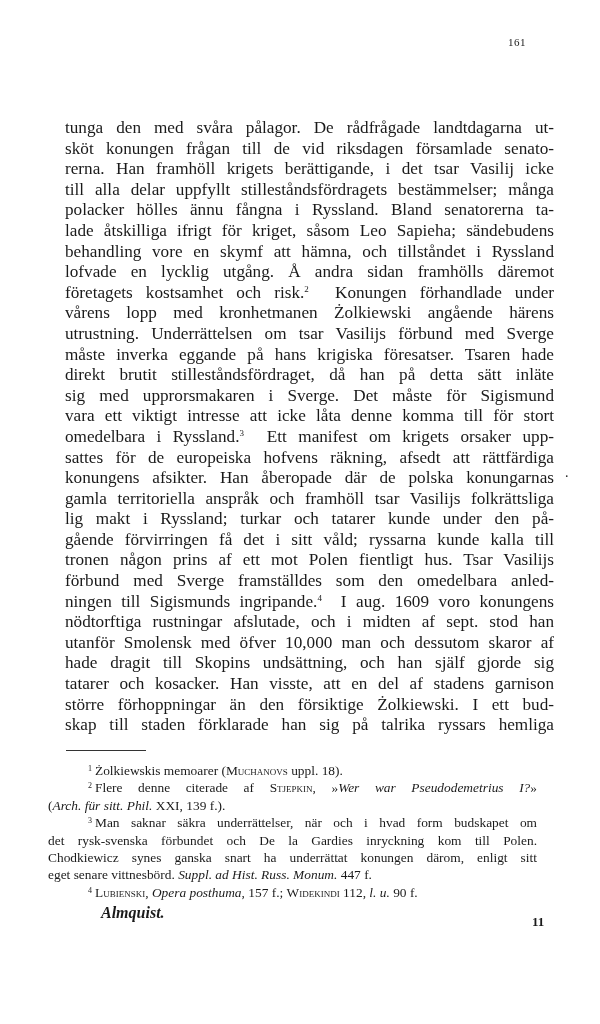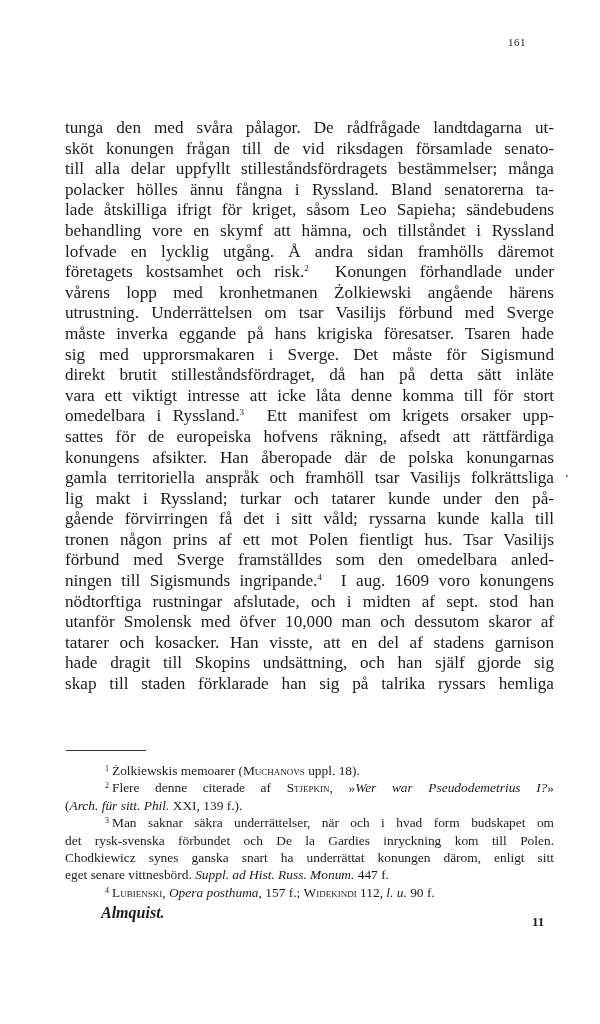--- a/index.html
+++ b/index.html
@@ -46,21 +46,21 @@
       position: absolute;
       top: 750px;
       left: 66px;
       width: 80px;
       height: 1px;
       background: #333;
     }
     .footnotes {
       position: absolute;
       top: 762px;
-      left: 65px;
+      left: 48px;
       width: 489px;
     }
     .fline {
       display: block;
       height: 17.4px;
       line-height: 17.4px;
       font-size: 13.4px;
       text-align: justify;
       text-align-last: justify;
       white-space: nowrap;
@@ -115,45 +115,47 @@
     }
   </style>
 </head>
 <body>
 
 <div class="page-number">161</div>
 
 <div class="body-text">
   <span class="line">tunga den med svåra pålagor. De rådfrågade landtdagarna ut-</span>
   <span class="line">sköt konungen frågan till de vid riksdagen församlade senato-</span>
+  <span class="line">rerna. Han framhöll krigets berättigande, i det tsar Vasilij icke</span>
   <span class="line">till alla delar uppfyllt stilleståndsfördragets bestämmelser; många</span>
   <span class="line">polacker hölles ännu fångna i Ryssland. Bland senatorerna ta-</span>
   <span class="line">lade åtskilliga ifrigt för kriget, såsom Leo Sapieha; sändebudens</span>
   <span class="line">behandling vore en skymf att hämna, och tillståndet i Ryssland</span>
   <span class="line">lofvade en lycklig utgång. Å andra sidan framhölls däremot</span>
   <span class="line"><span>företagets kostsamhet och risk.</span><span class="sup">2</span>&nbsp;&nbsp;<span>Konungen förhandlade under</span></span>
   <span class="line">vårens lopp med kronhetmanen Żolkiewski angående härens</span>
   <span class="line">utrustning. Underrättelsen om tsar Vasilijs förbund med Sverge</span>
   <span class="line">måste inverka eggande på hans krigiska föresatser. Tsaren hade</span>
+  <span class="line">direkt brutit stilleståndsfördraget, då han på detta sätt inläte</span>
   <span class="line">sig med upprorsmakaren i Sverge. Det måste för Sigismund</span>
-  <span class="line">direkt brutit stilleståndsfördraget, då han på detta sätt inläte</span>
   <span class="line">vara ett viktigt intresse att icke låta denne komma till för stort</span>
   <span class="line"><span>omedelbara i Ryssland.</span><span class="sup">3</span>&nbsp;&nbsp;<span>Ett manifest om krigets orsaker upp-</span></span>
   <span class="line">sattes för de europeiska hofvens räkning, afsedt att rättfärdiga</span>
   <span class="line">konungens afsikter. Han åberopade där de polska konungarnas</span>
   <span class="line">gamla territoriella anspråk och framhöll tsar Vasilijs folkrättsliga</span>
   <span class="line">lig makt i Ryssland; turkar och tatarer kunde under den på-</span>
   <span class="line">gående förvirringen få det i sitt våld; ryssarna kunde kalla till</span>
   <span class="line">tronen någon prins af ett mot Polen fientligt hus. Tsar Vasilijs</span>
   <span class="line">förbund med Sverge framställdes som den omedelbara anled-</span>
   <span class="line"><span>ningen till Sigismunds ingripande.</span><span class="sup">4</span>&nbsp;&nbsp;<span>I aug. 1609 voro konungens</span></span>
   <span class="line">nödtorftiga rustningar afslutade, och i midten af sept. stod han</span>
   <span class="line">utanför Smolensk med öfver 10,000 man och dessutom skaror af</span>
+  <span class="line">hade dragit till Skopins undsättning, och han själf gjorde sig</span>
   <span class="line">tatarer och kosacker. Han visste, att en del af stadens garnison</span>
-  <span class="line">hade dragit till Skopins undsättning, och han själf gjorde sig</span>
+  <span class="line">större förhoppningar än den försiktige Żolkiewski. I ett bud-</span>
   <span class="line last">skap till staden förklarade han sig på talrika ryssars hemliga</span>
 </div>
 
 <div class="stray-dot">.</div>
 
 <div class="rule"></div>
 
 <div class="footnotes">
   <span class="fline indent noj"><span class="fsup">1</span><span>Żolkiewskis memoarer (</span><span class="sc">Muchanovs</span><span> uppl. 18).</span></span>
 

